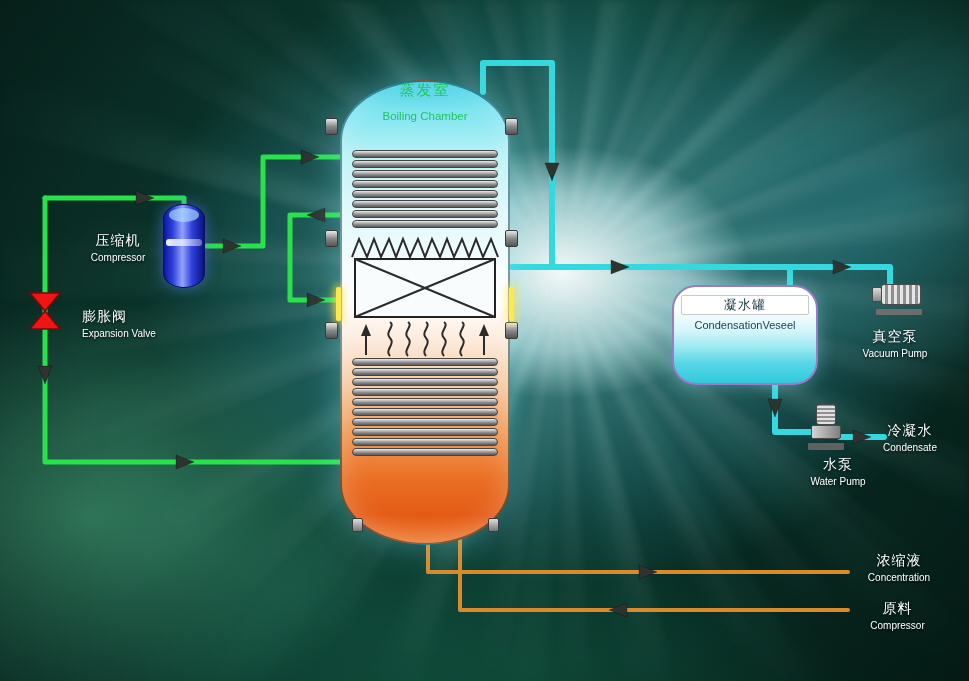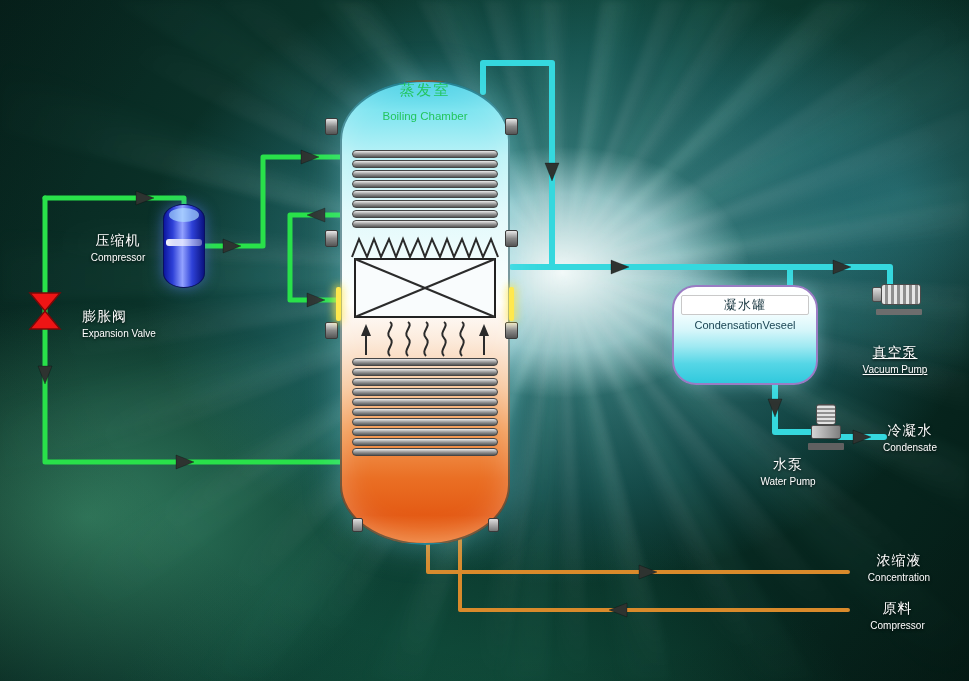--- a/index.html
+++ b/index.html
@@ -237,31 +237,31 @@
   <div class="lbl" style="left:70px;top:232px;width:96px;">
     <div class="zh">压缩机</div>
     <div class="en">Compressor</div>
   </div>
 
   <div class="lbl left" style="left:82px;top:296px;width:130px;">
     <div class="zh">膨胀阀</div>
     <div class="en">Expansion Valve</div>
   </div>
 
-  <div class="lbl" style="left:845px;top:344px;width:100px;text-decoration:underline;">
+  <div class="lbl" style="left:845px;top:328px;width:100px;">
     <div class="zh">真空泵</div>
     <div class="en">Vacuum Pump</div>
   </div>
 
   <div class="lbl" style="left:855px;top:422px;width:110px;">
     <div class="zh">冷凝水</div>
     <div class="en">Condensate</div>
   </div>
 
-  <div class="lbl" style="left:740px;top:456px;width:96px;">
+  <div class="lbl" style="left:790px;top:456px;width:96px;">
     <div class="zh">水泵</div>
     <div class="en">Water Pump</div>
   </div>
 
   <div class="lbl" style="left:840px;top:552px;width:118px;">
     <div class="zh">浓缩液</div>
     <div class="en">Concentration</div>
   </div>
 
   <div class="lbl" style="left:845px;top:600px;width:105px;">

